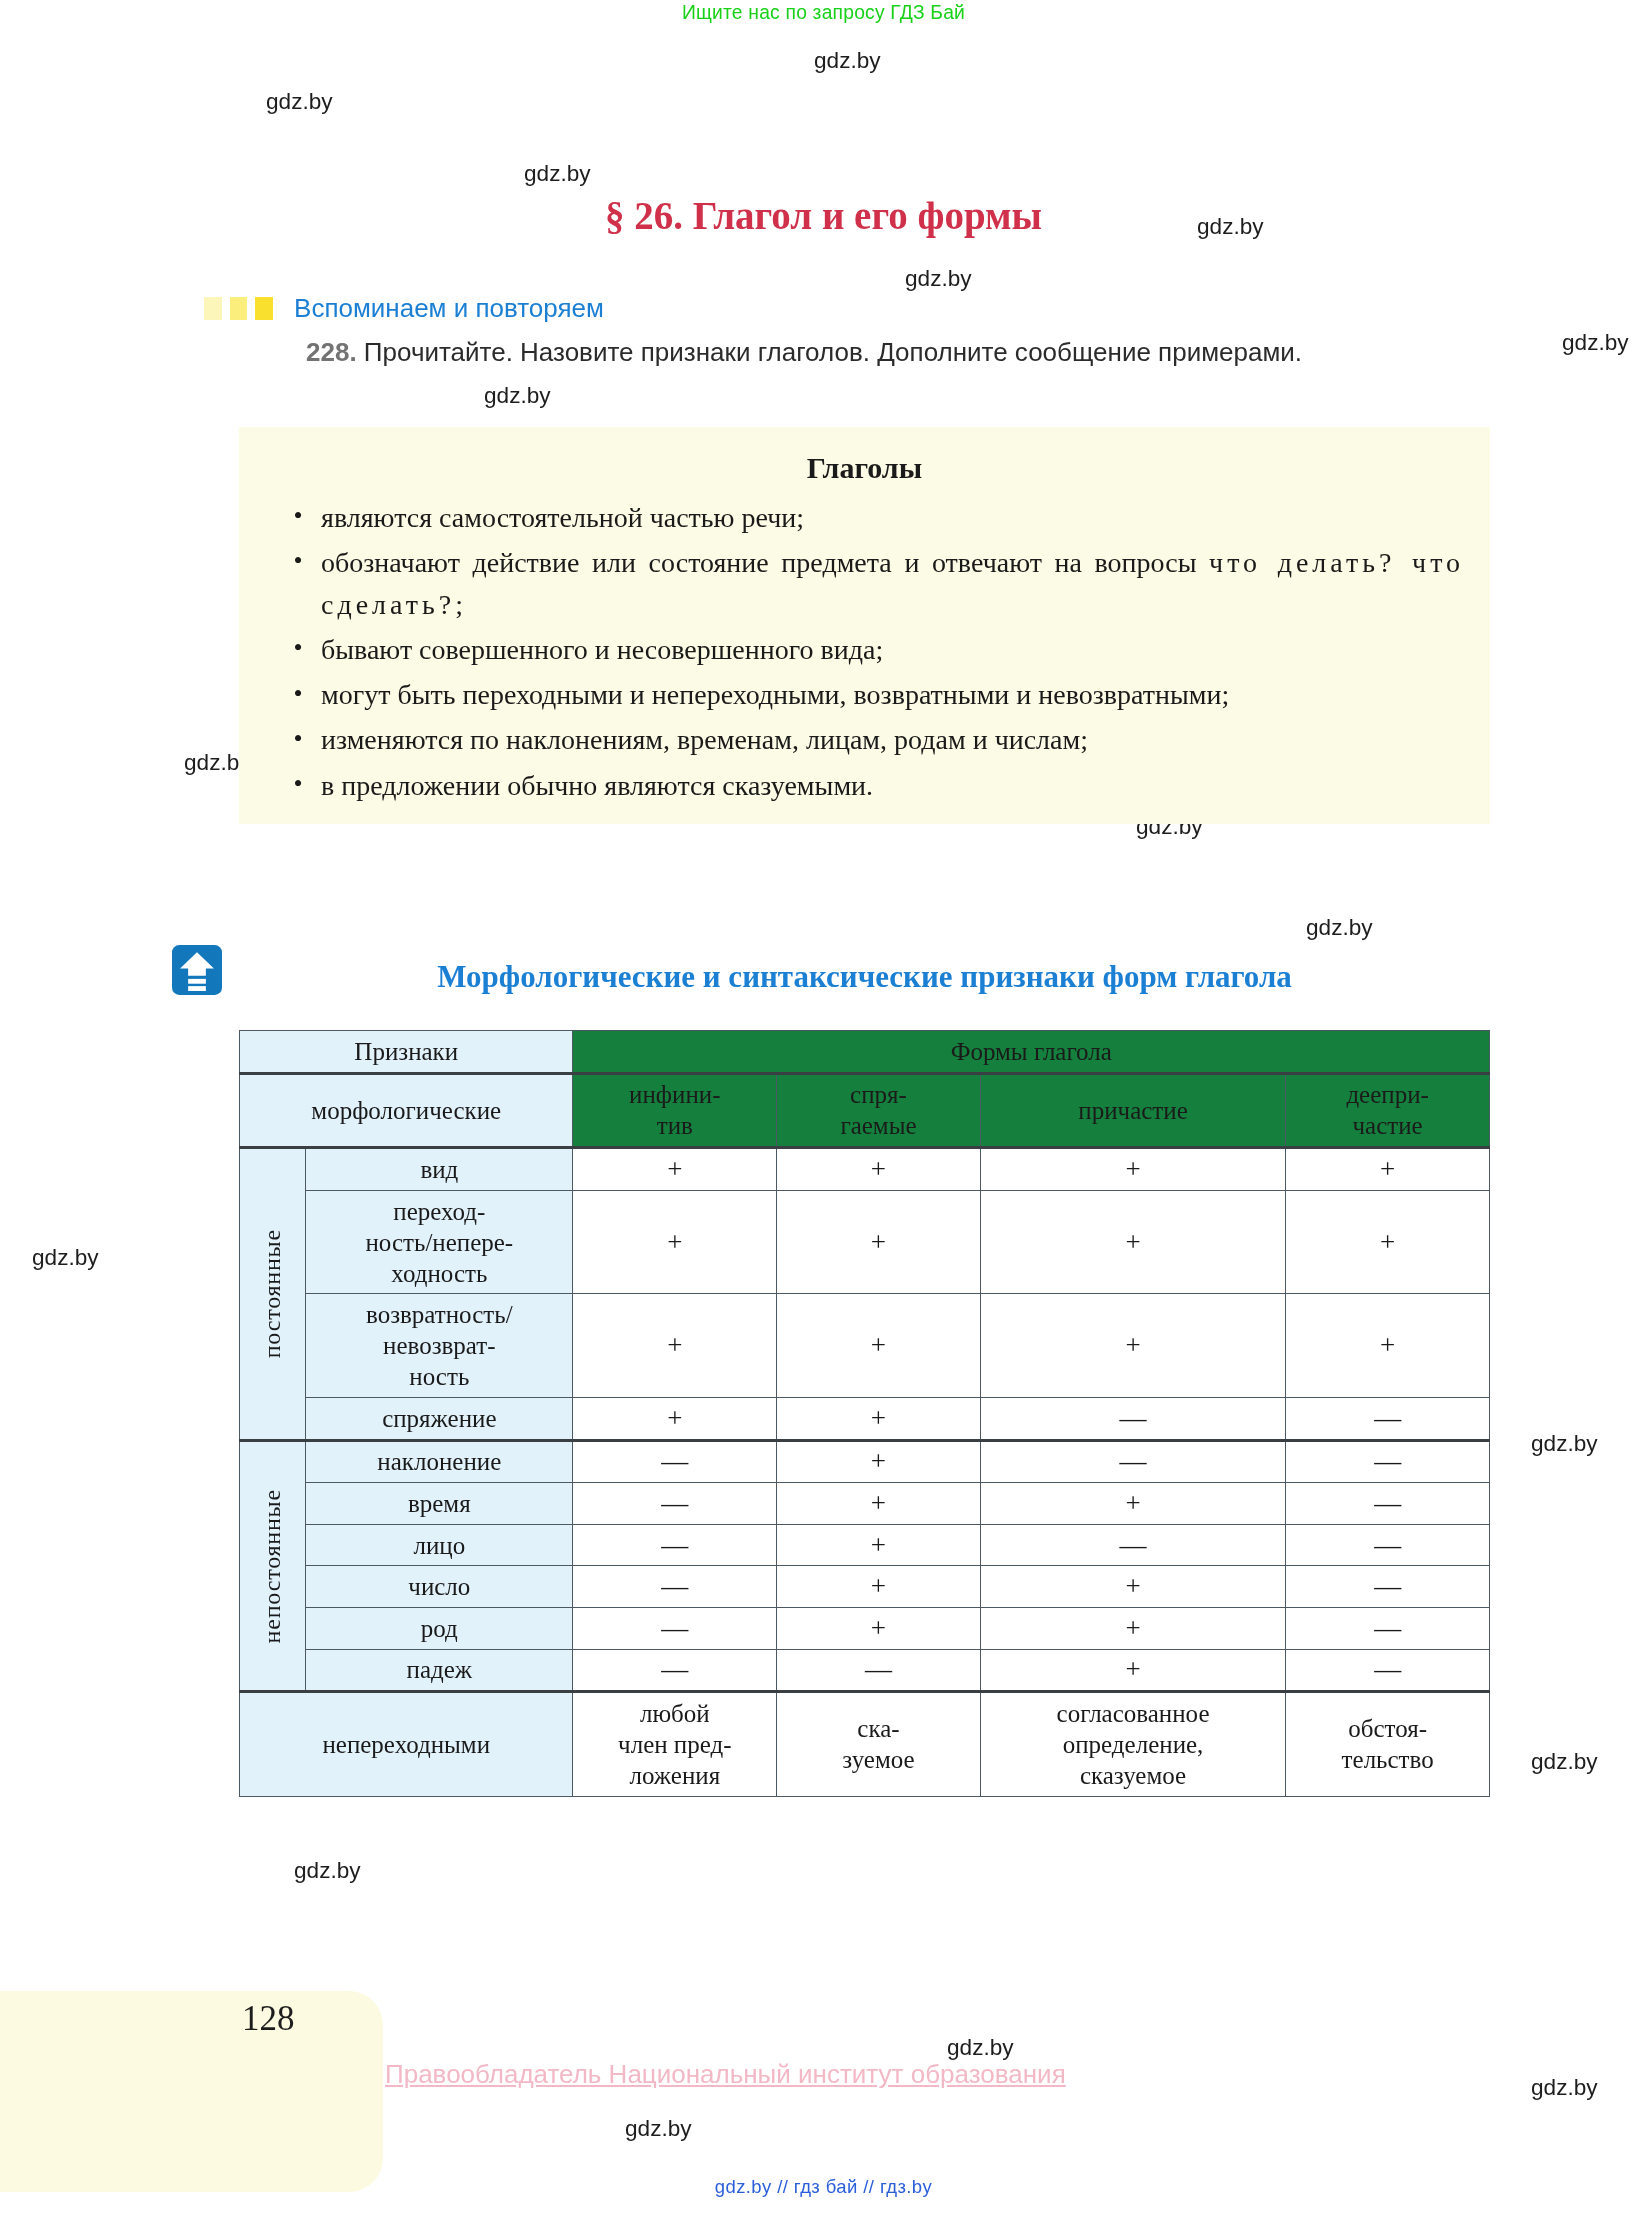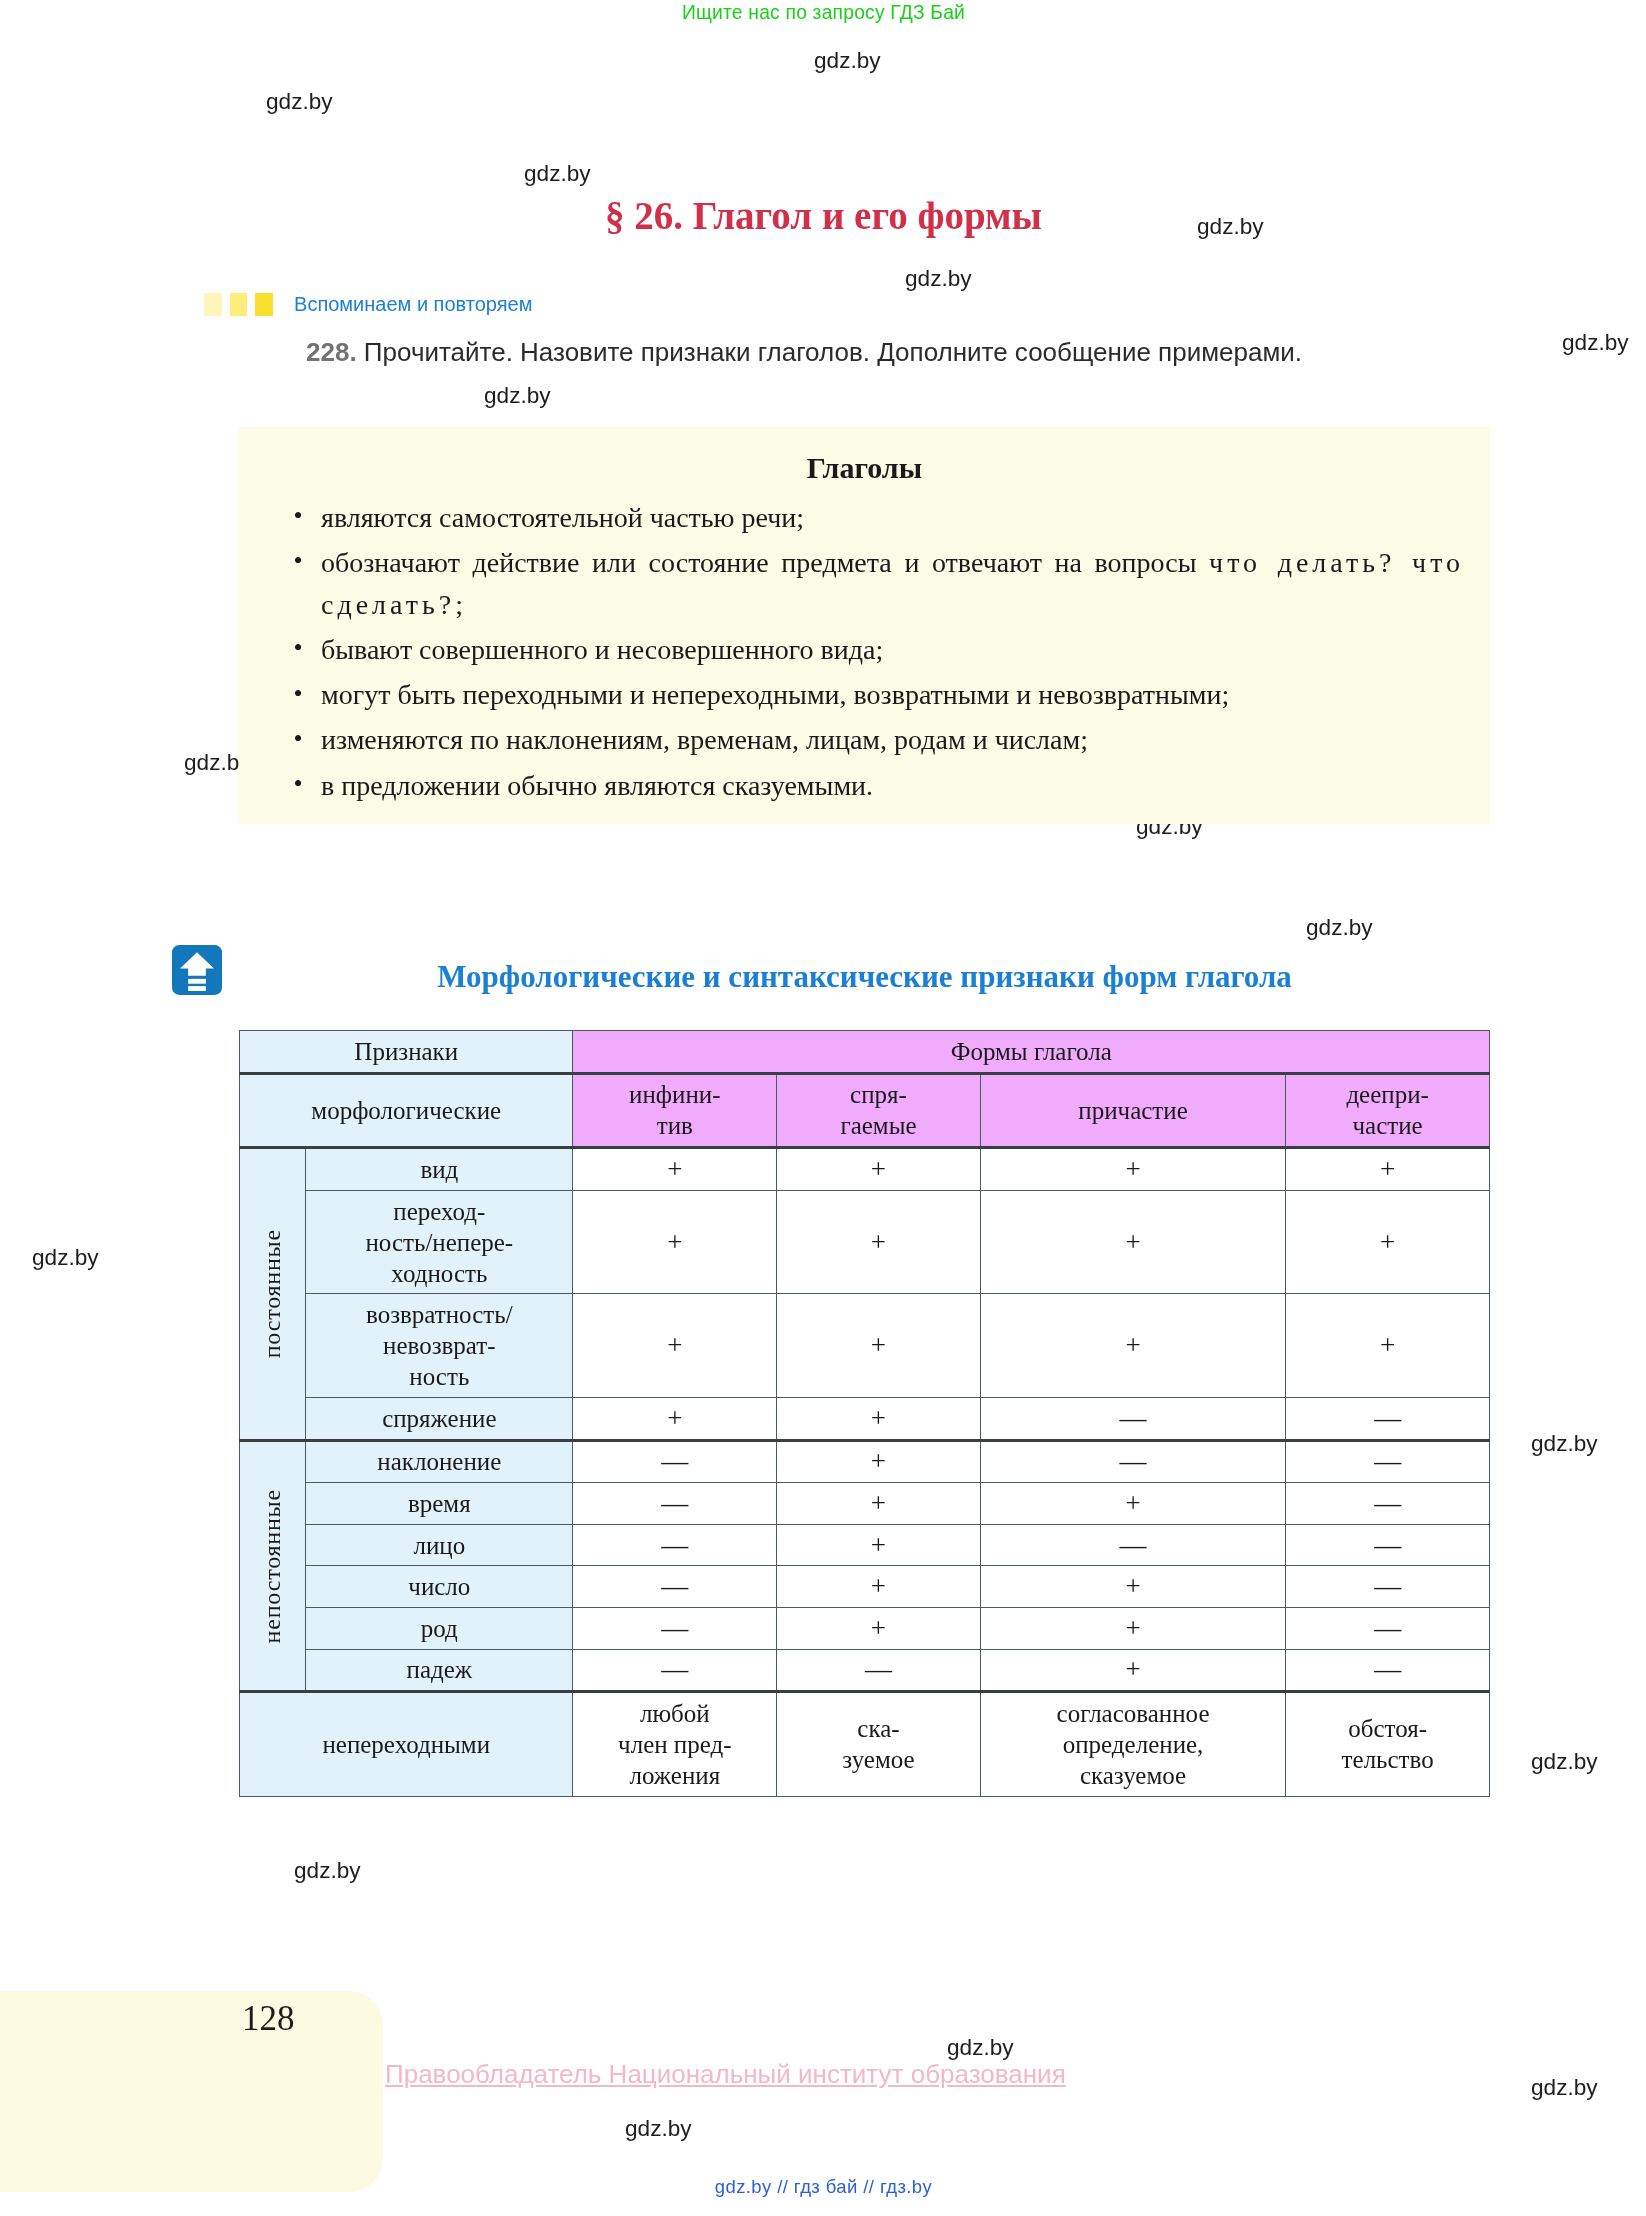--- a/index.html
+++ b/index.html
@@ -100,21 +100,21 @@
     width: 17.7px;
     height: 22.6px;
     display: inline-block;
   }
   .sq.a { background: #fdf6ba; }
   .sq.b { background: #fbee7d; }
   .sq.c { background: #f9e02e; }
   .rubric-label {
     margin-left: 13px;
     font-family: "Liberation Sans", sans-serif;
-    font-size: 20px;
+    font-size: 26px;
     color: #1b7fd4;
   }
 
   
   .exercise {
     position: absolute;
     left: 242px;
     top: 334px;
     width: 1241px;
     font-family: "Liberation Sans", sans-serif;
@@ -214,21 +214,21 @@
   }
   table.grammar td, table.grammar th {
     border: 1.6px solid #4d5962;
     text-align: center;
     vertical-align: middle;
     font-weight: normal;
     padding: 4.8px 3.2px;
     line-height: 31px;
   }
   .c-blue  { background: #e2f2fb; }
-  .c-pink  { background: #f0abfc; }
+  .c-pink  { background: #15803d; }
   .c-white { background: #ffffff; }
   .thick-top { border-top: 3.2px solid #3a3f44 !important; }
   .rot {
     background: #e2f2fb;
     width: 52px;
     padding: 0;
   }
   .rot span {
     display: block;
     writing-mode: vertical-rl;

